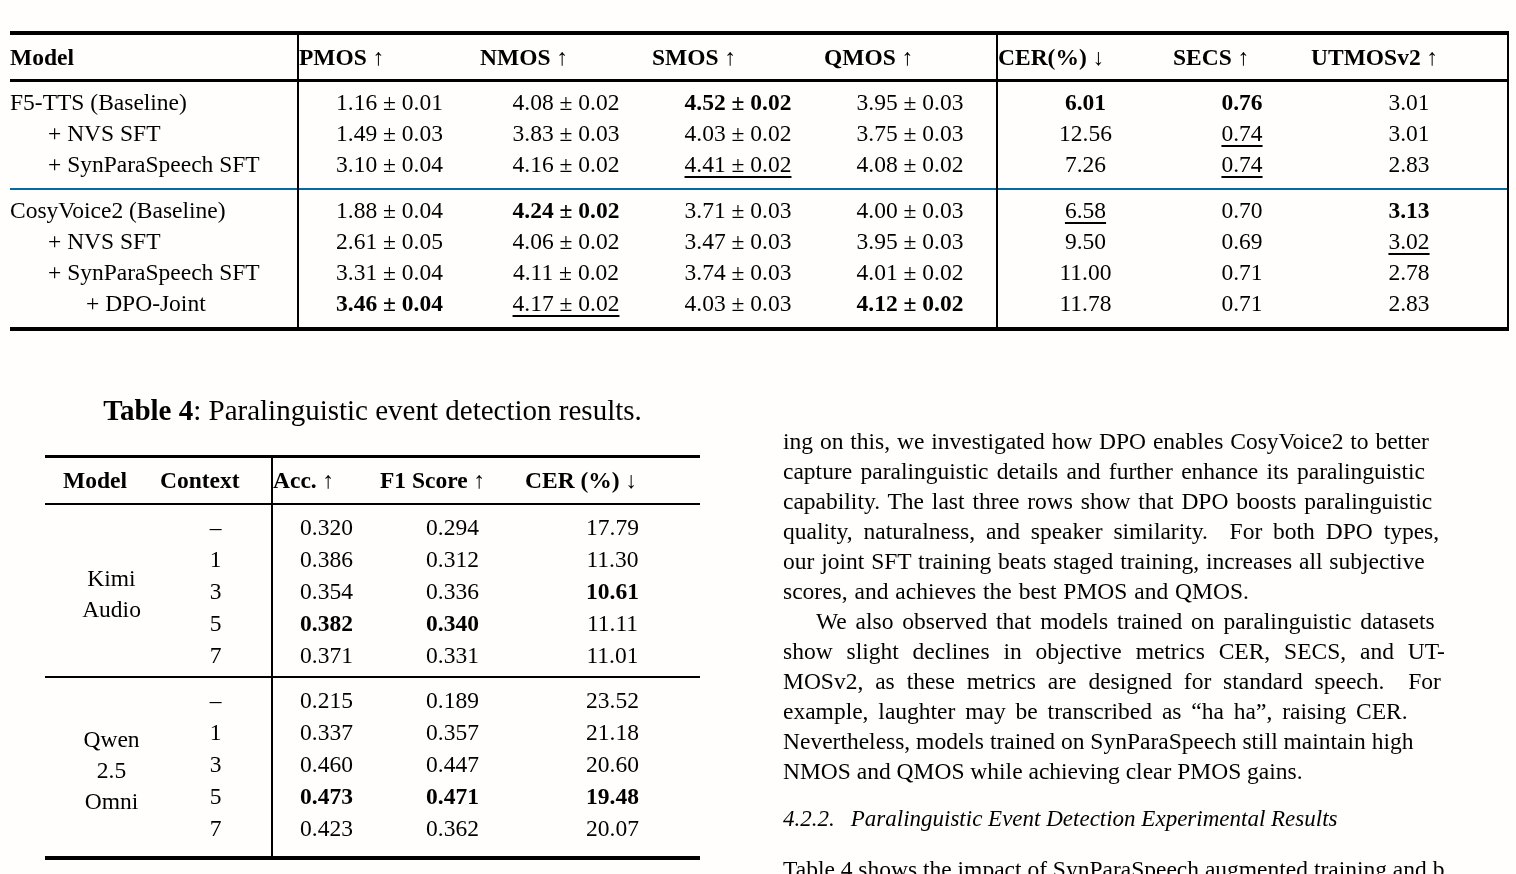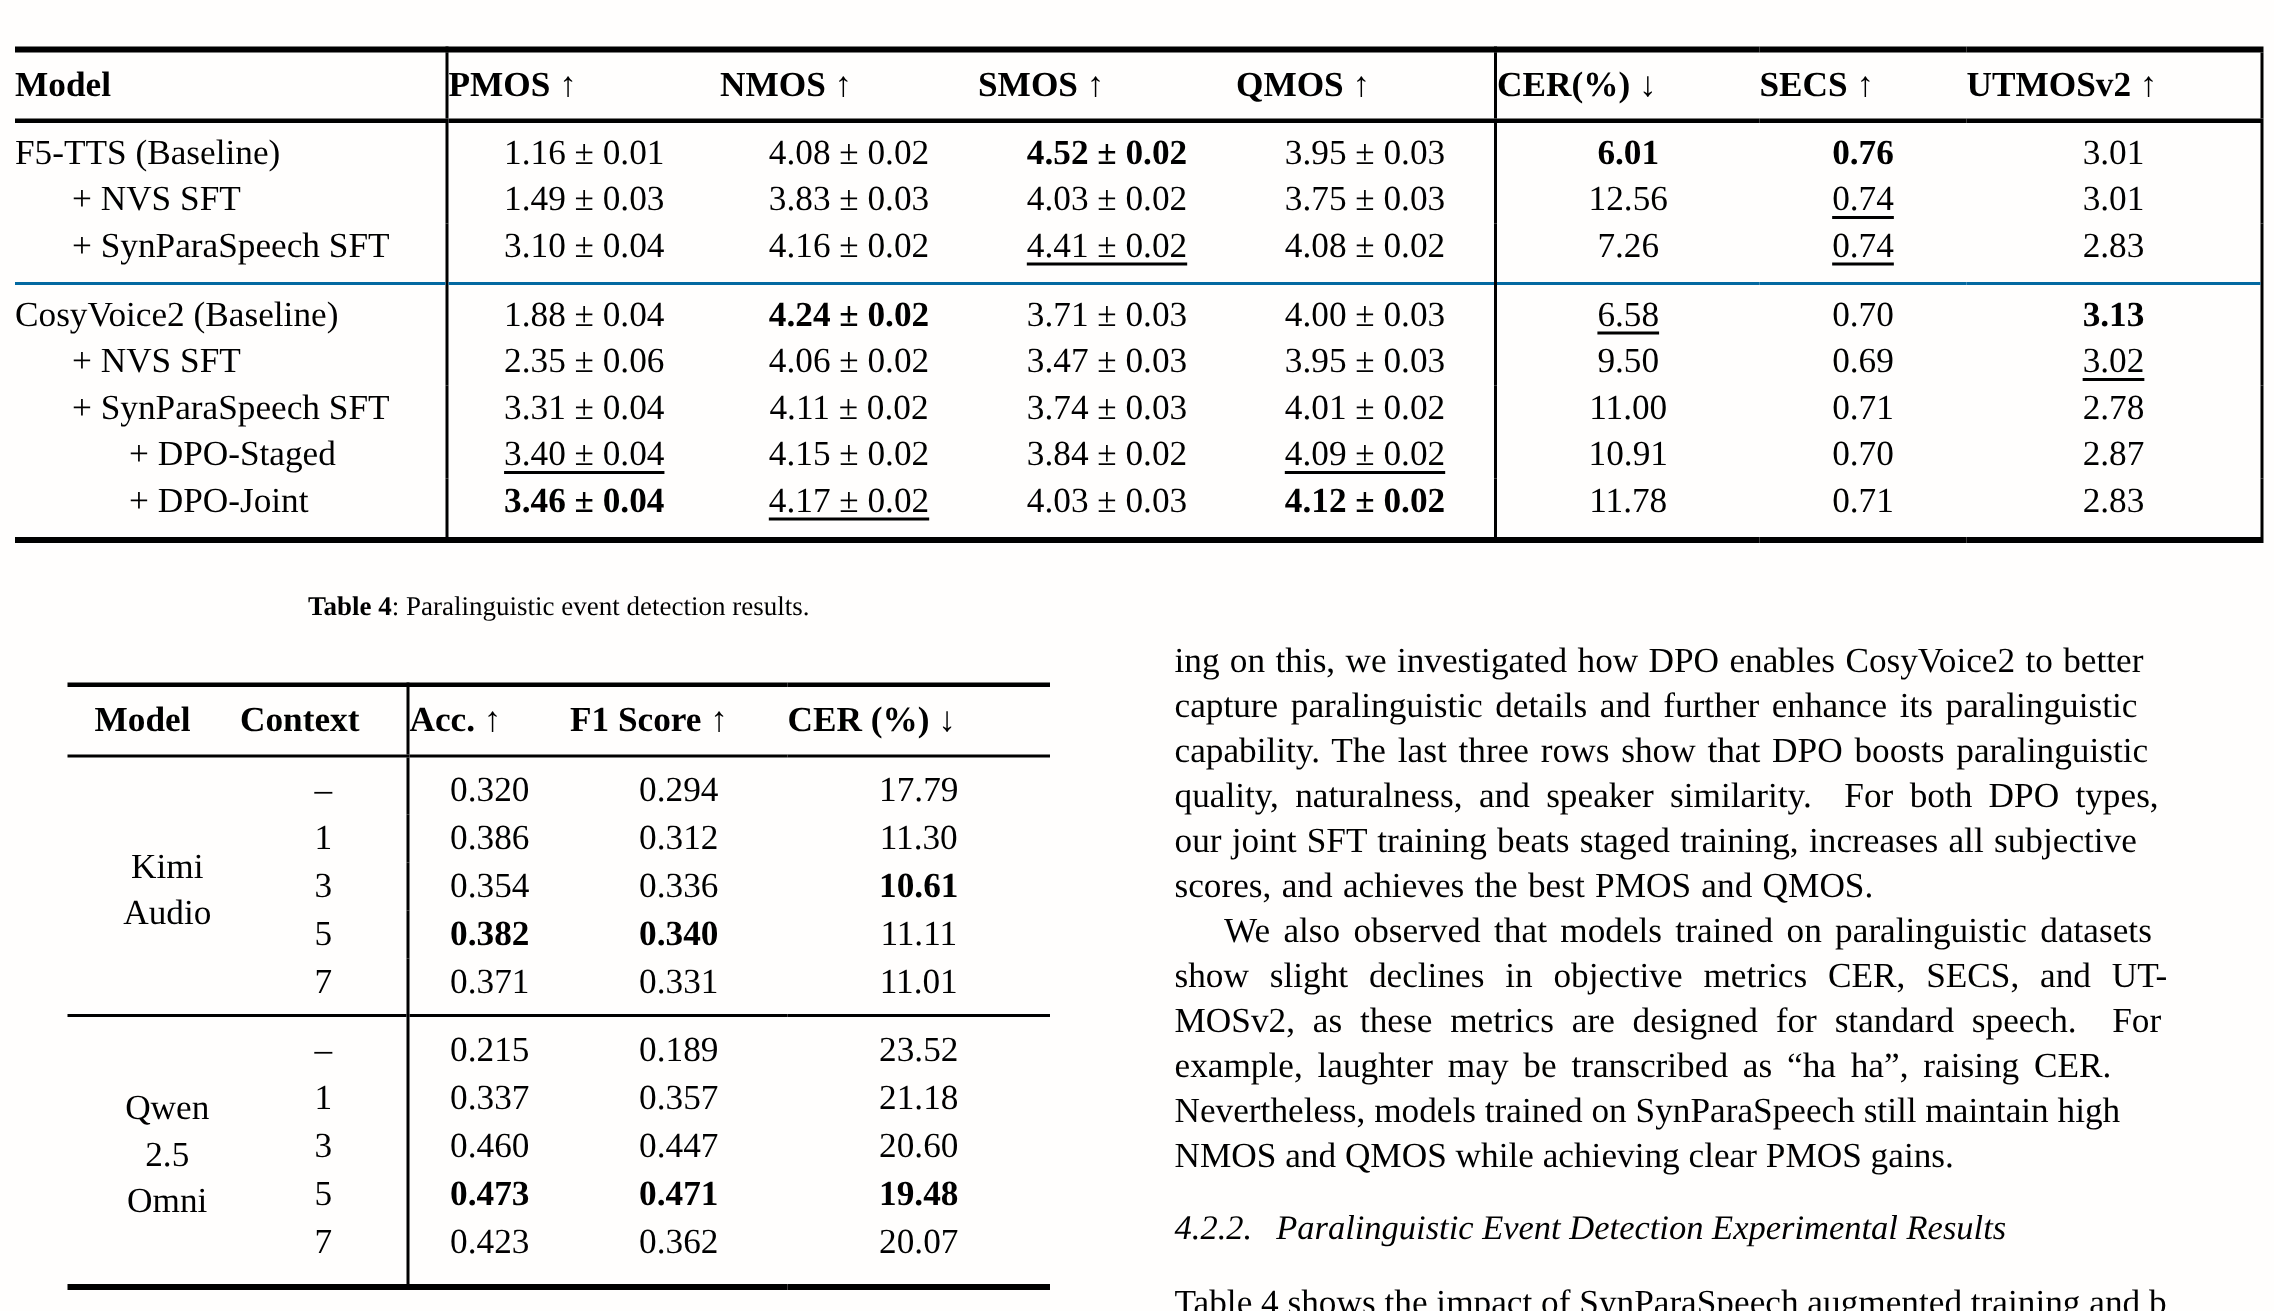--- a/index.html
+++ b/index.html
@@ -29,21 +29,21 @@
   #top-table th:nth-child(2), #top-table td:nth-child(2),
   #top-table th:nth-child(6), #top-table td:nth-child(6) { border-left:2px solid #000; }
   #top-table th:last-child, #top-table td:last-child { border-right:2px solid #000; }
 
   .b { font-weight:bold; }
   .u { text-decoration:underline; text-underline-offset:4px; text-decoration-thickness:1.5px; }
 
   
   #caption {
     position:absolute; left:45px; top:394px; width:655px;
-    text-align:center; font-size:18px;
+    text-align:center; font-size:29px;
   }
   #caption .cap-label { font-weight:bold; }
 
   
   #small-table {
     position:absolute; left:45px; top:455px; width:655px;
     border-collapse:collapse; table-layout:fixed; font-size:23.5px;
     border-top:3px solid #000; border-bottom:4px solid #000;
   }
   #small-table thead th {
@@ -142,47 +142,37 @@
           <td><span>1.88 ± 0.04</span></td>
           <td><span class="b">4.24 ± 0.02</span></td>
           <td><span>3.71 ± 0.03</span></td>
           <td><span>4.00 ± 0.03</span></td>
           <td><span class="u">6.58</span></td>
           <td><span>0.70</span></td>
           <td><span class="b">3.13</span></td>
         </tr>
         <tr>
           <td class="model-col indent1">+ NVS SFT</td>
-          <td><span>2.35 ± 0.06</span></td>
+          <td><span>2.61 ± 0.05</span></td>
           <td><span>4.06 ± 0.02</span></td>
           <td><span>3.47 ± 0.03</span></td>
           <td><span>3.95 ± 0.03</span></td>
           <td><span>9.50</span></td>
           <td><span>0.69</span></td>
           <td><span class="u">3.02</span></td>
         </tr>
         <tr>
           <td class="model-col indent1">+ SynParaSpeech SFT</td>
           <td><span>3.31 ± 0.04</span></td>
           <td><span>4.11 ± 0.02</span></td>
           <td><span>3.74 ± 0.03</span></td>
           <td><span>4.01 ± 0.02</span></td>
           <td><span>11.00</span></td>
           <td><span>0.71</span></td>
           <td><span>2.78</span></td>
-        </tr>
-        <tr>
-          <td class="model-col indent2">+ DPO-Staged</td>
-          <td><span class="u">3.40 ± 0.04</span></td>
-          <td><span>4.15 ± 0.02</span></td>
-          <td><span>3.84 ± 0.02</span></td>
-          <td><span class="u">4.09 ± 0.02</span></td>
-          <td><span>10.91</span></td>
-          <td><span>0.70</span></td>
-          <td><span>2.87</span></td>
         </tr>
         <tr>
           <td class="model-col indent2">+ DPO-Joint</td>
           <td><span class="b">3.46 ± 0.04</span></td>
           <td><span class="u">4.17 ± 0.02</span></td>
           <td><span>4.03 ± 0.03</span></td>
           <td><span class="b">4.12 ± 0.02</span></td>
           <td><span>11.78</span></td>
           <td><span>0.71</span></td>
           <td><span>2.83</span></td>

